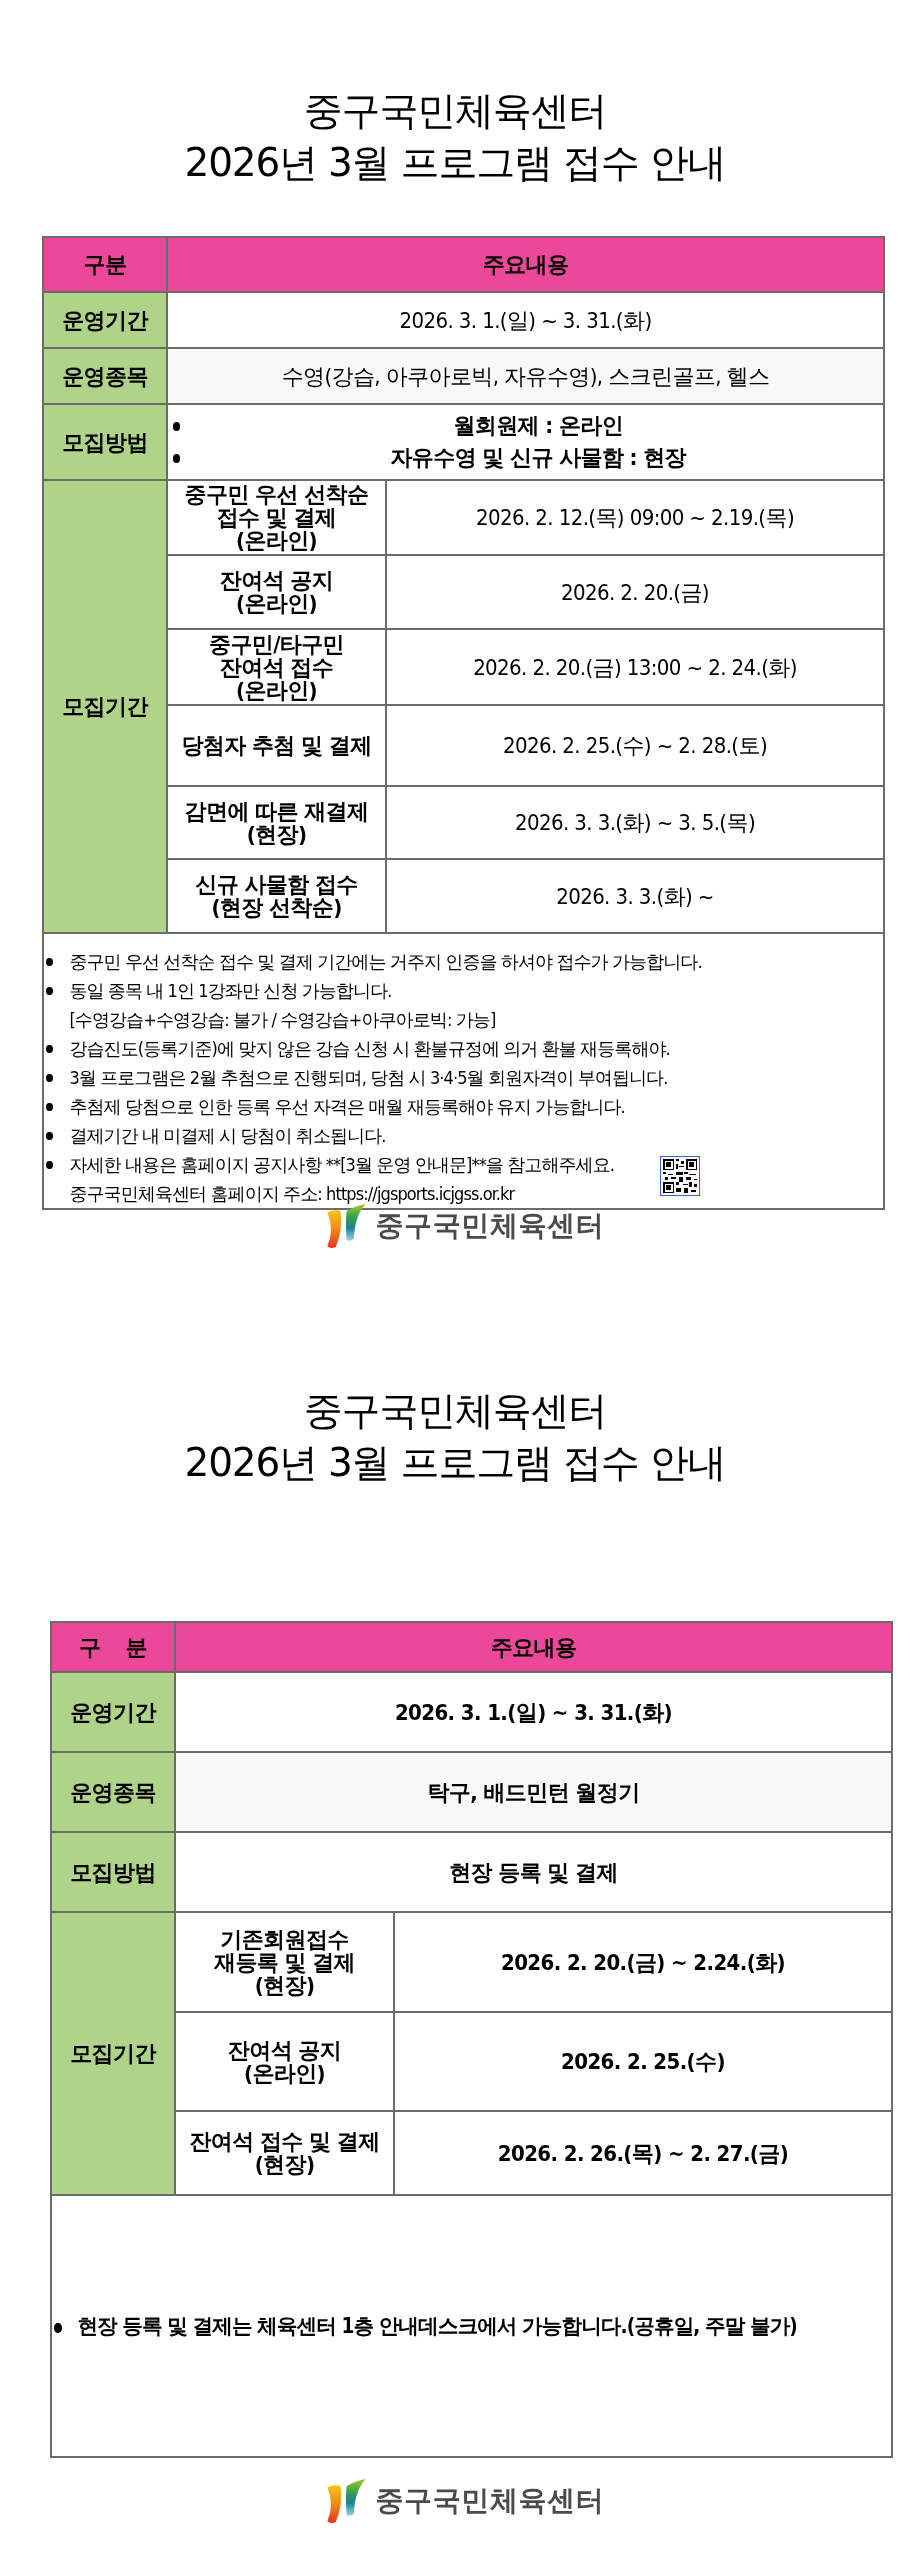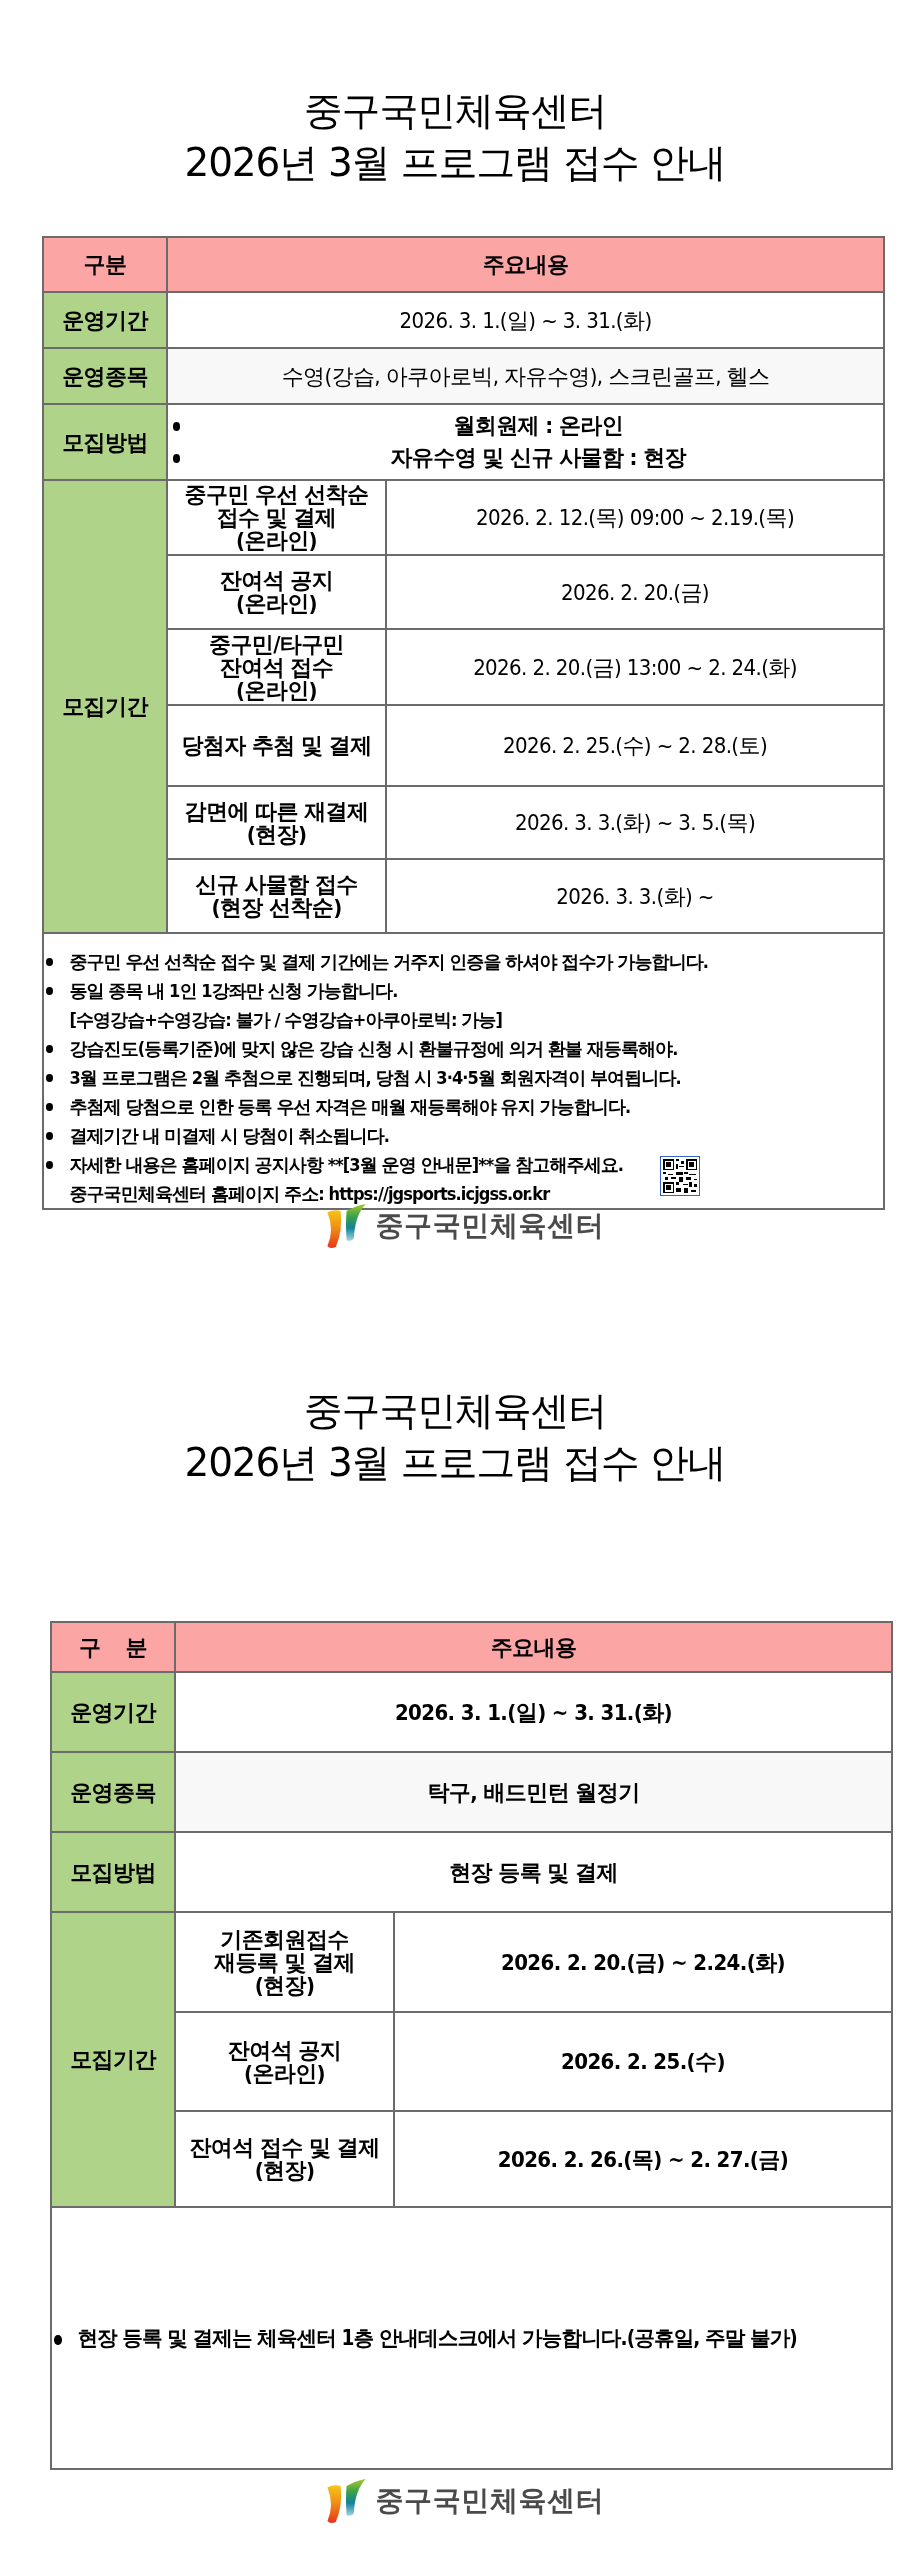--- a/index.html
+++ b/index.html
@@ -1,31 +1,31 @@
 <!DOCTYPE html>
 <html style="font-size:9.7px"><head>
 <meta charset="utf-8">
 <style>
   html, body { margin:0; padding:0; background:#ffffff; }
   body { width:910px; height:2576px; position:relative; font-family:"Liberation Sans", "DejaVu Sans", sans-serif; color:#000; overflow:hidden; }
   .title { position:absolute; left:0; width:910px; text-align:center; font-family:"DejaVu Sans", sans-serif; font-size:39px; line-height:52px; font-weight:400; letter-spacing:-1.2px; }
   .title span { display:block; }
   table.info { position:absolute; left:42px; width:843px; border-collapse:collapse; table-layout:fixed; }
   table.info td { border:2.4px solid #6b6b6b; padding:0; text-align:center; vertical-align:middle; font-size:22px; line-height:23px; font-family:"DejaVu Sans Condensed", "DejaVu Sans", sans-serif; letter-spacing:-0.6px; }
-  td.hd { background:#fca5a5; font-weight:700; font-size:22px; }
+  td.hd { background:#ec4899; font-weight:700; font-size:22px; }
   td.lab { background:#b0d38a; font-weight:700; }
   td.val { background:#ffffff; }
   td.val.alt { background:#f8f8f8; }
   td.sub { font-weight:700; font-size:20.6px; line-height:20.6px; }
   td.method { text-align:left; font-weight:700; }
   td.method ul { margin:0; padding:0 0 0 4.9px; list-style:none; }
   td.method li { position:relative; padding-left:20.6px; line-height:32px; }
   td.method li:before, .notes li:before { content:""; position:absolute; left:0; width:7.3px; height:8.5px; border-radius:50%; background:#000; }
   td.method li:before { top:12px; }
-  .notes { text-align:left !important; vertical-align:top !important; font-size:18px !important; line-height:29px !important; font-weight:700; letter-spacing:-0.9px !important; position:relative; }
+  .notes { text-align:left !important; vertical-align:top !important; font-size:18px !important; line-height:29px !important; font-weight:400; letter-spacing:-0.9px !important; position:relative; }
   .notes ul { margin:0; padding:13.4px 0 0 2.4px; list-style:none; }
   .notes li { position:relative; padding-left:23px; }
   .notes li.cont:before { display:none; }
   .notes li:before { top:11px; width:6.7px; height:8px; }
   .qr { position:absolute; right:183px; bottom:12px; width:40px; height:40px; border:1.8px solid #3a62c9; background:#fff; box-sizing:border-box; padding:1.8px; }
   .qr svg { width:100%; height:100%; display:block; }
   .notes2 { vertical-align:middle !important; text-align:left !important; font-size:20.6px !important; font-weight:700; letter-spacing:-0.9px !important; }
   .notes2 ul { margin:0; padding:0 0 0 2.4px; list-style:none; }
   .notes2 li { position:relative; padding-left:23px; }
   .notes2 li:before { content:""; position:absolute; left:0; top:8.5px; width:7.3px; height:9.7px; border-radius:50%; background:#000; }
@@ -211,21 +211,21 @@
     <td class="val sub" style="white-space:pre-line;">기존회원접수
 재등록 및 결제
 (현장)</td>
     <td class="val">2026. 2. 20.(금) ~ 2.24.(화)</td>
   </tr>
   <tr style="height:99px;">
     <td class="val sub" style="white-space:pre-line;">잔여석 공지
 (온라인)</td>
     <td class="val">2026. 2. 25.(수)</td>
   </tr>
-  <tr style="height:96px;">
+  <tr style="height:84px;">
     <td class="val sub" style="white-space:pre-line;">잔여석 접수 및 결제
 (현장)</td>
     <td class="val">2026. 2. 26.(목) ~ 2. 27.(금)</td>
   </tr>
   <tr style="height:262px;">
     <td class="notes2" colspan="3">
       <ul>
         <li>현장 등록 및 결제는 체육센터 1층 안내데스크에서 가능합니다.(공휴일, 주말 불가)</li>
       </ul>
     </td>

